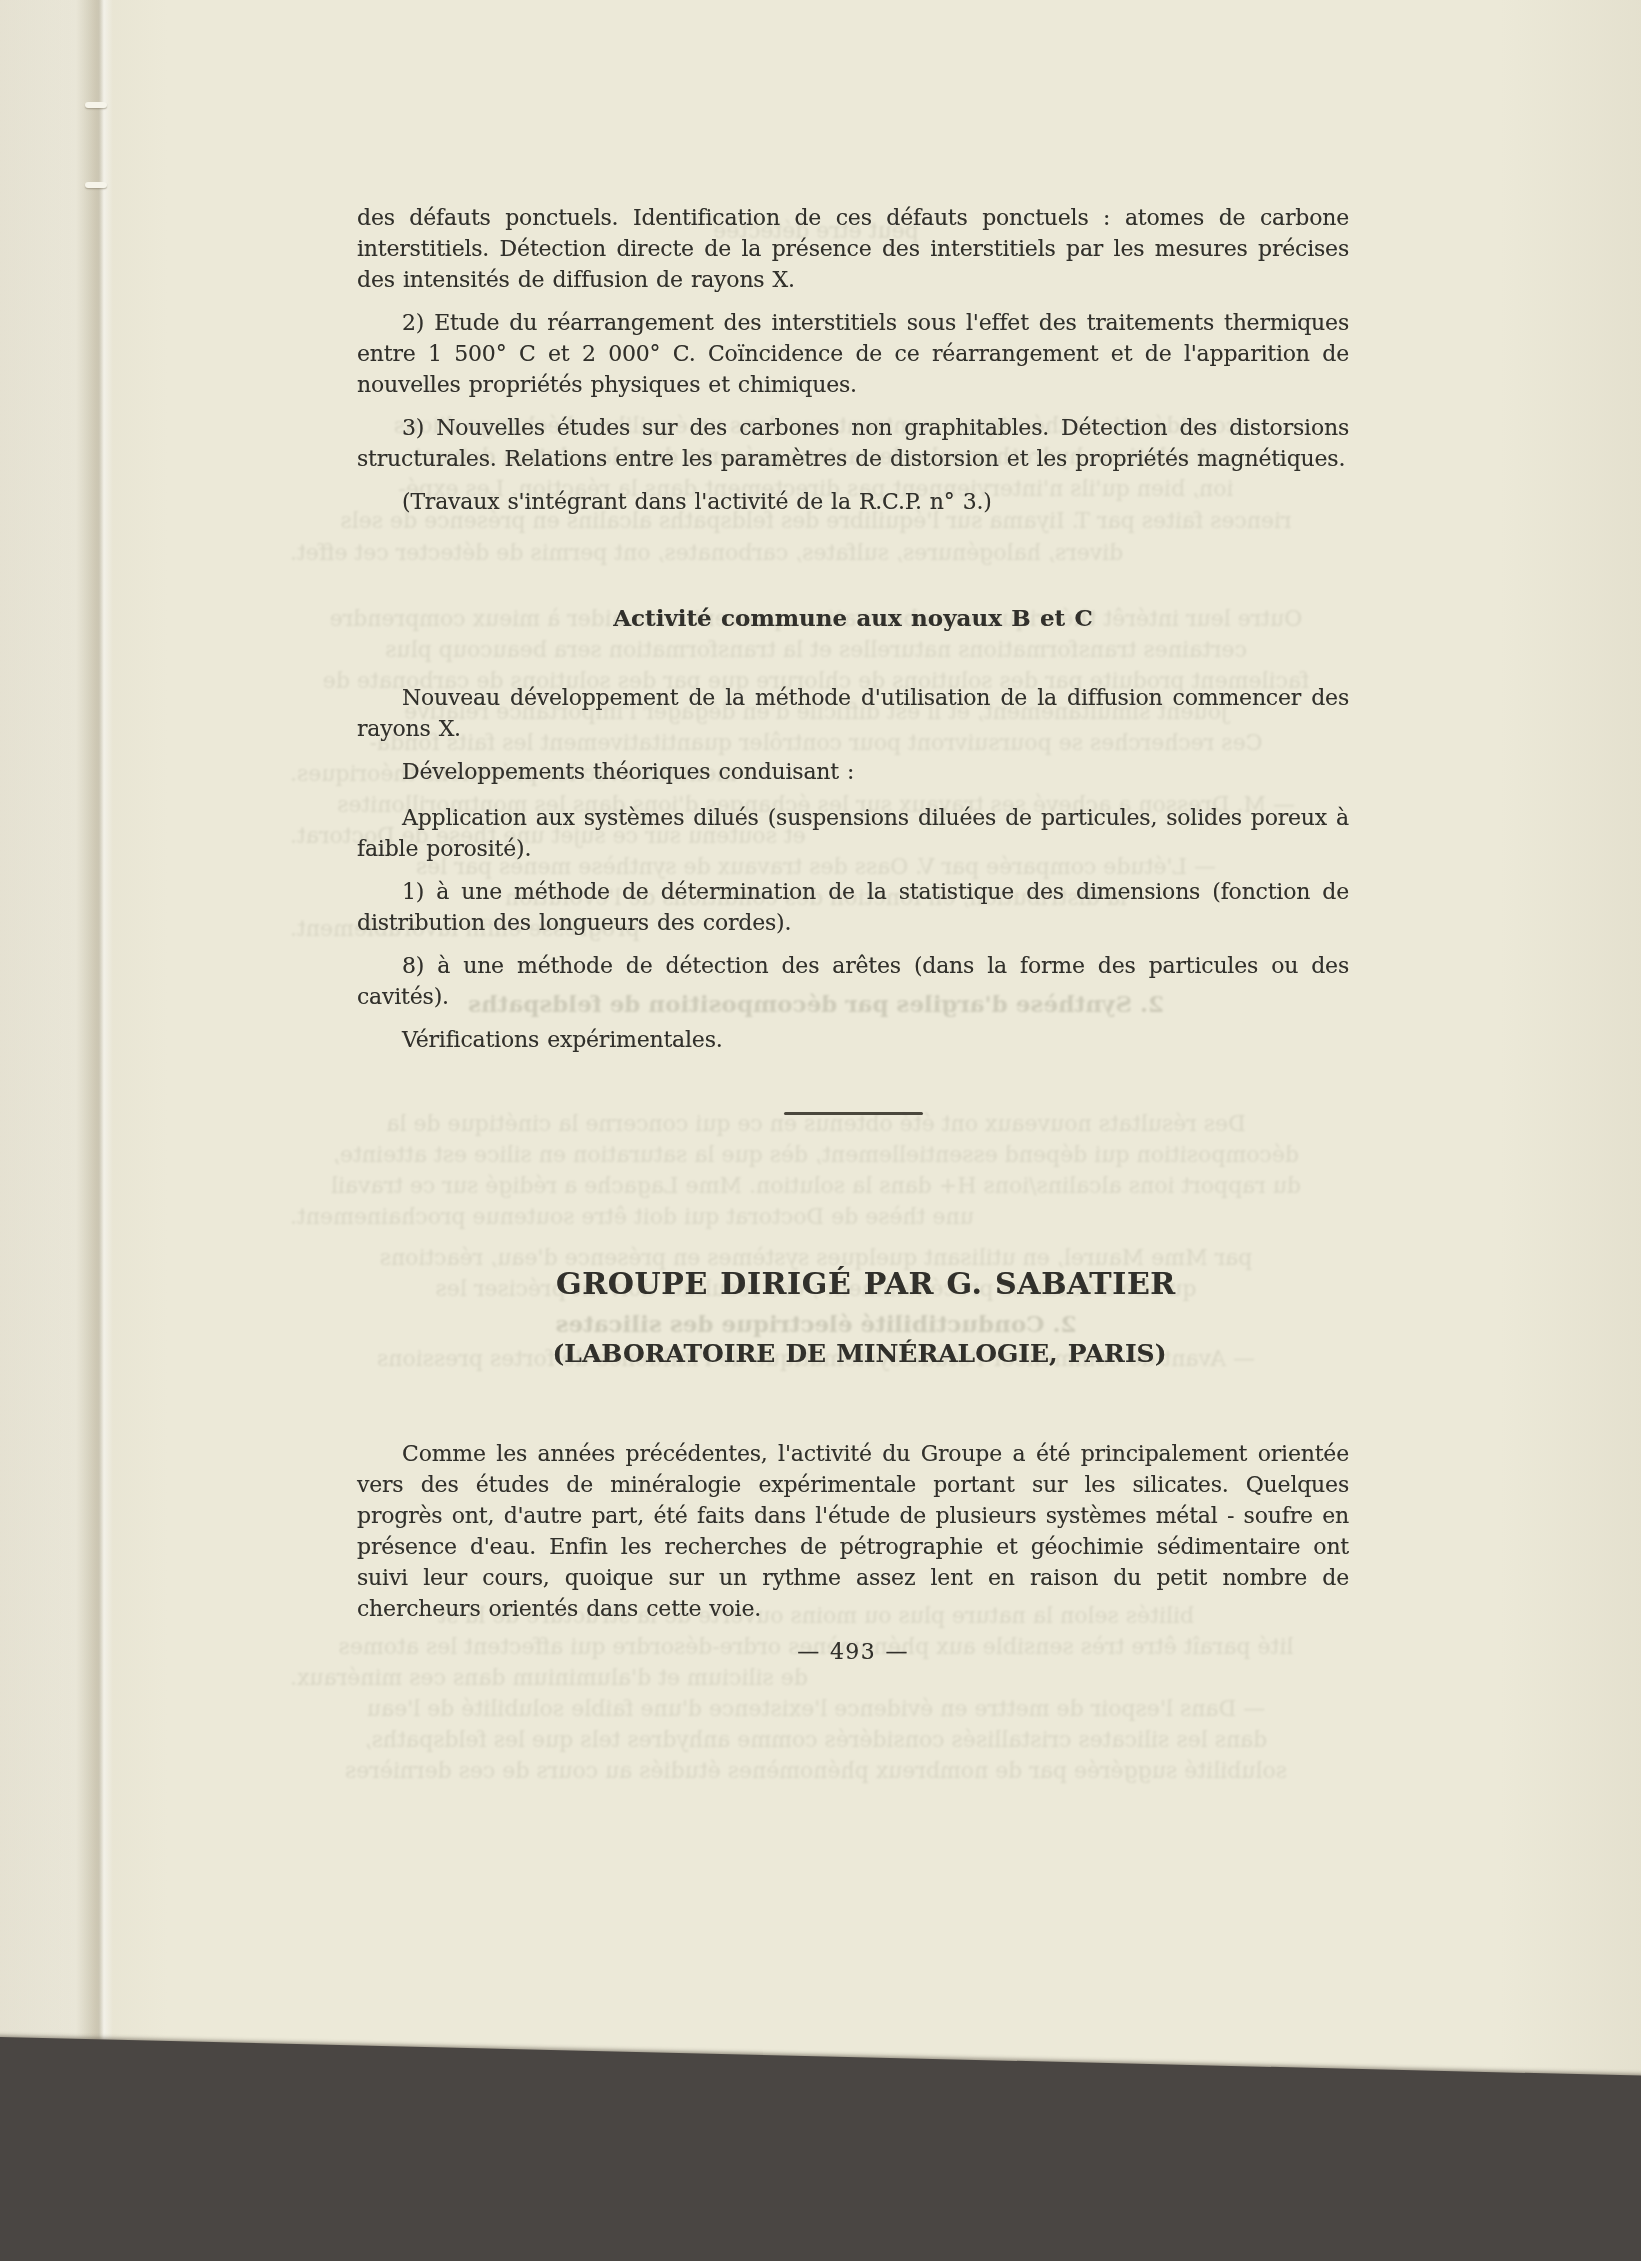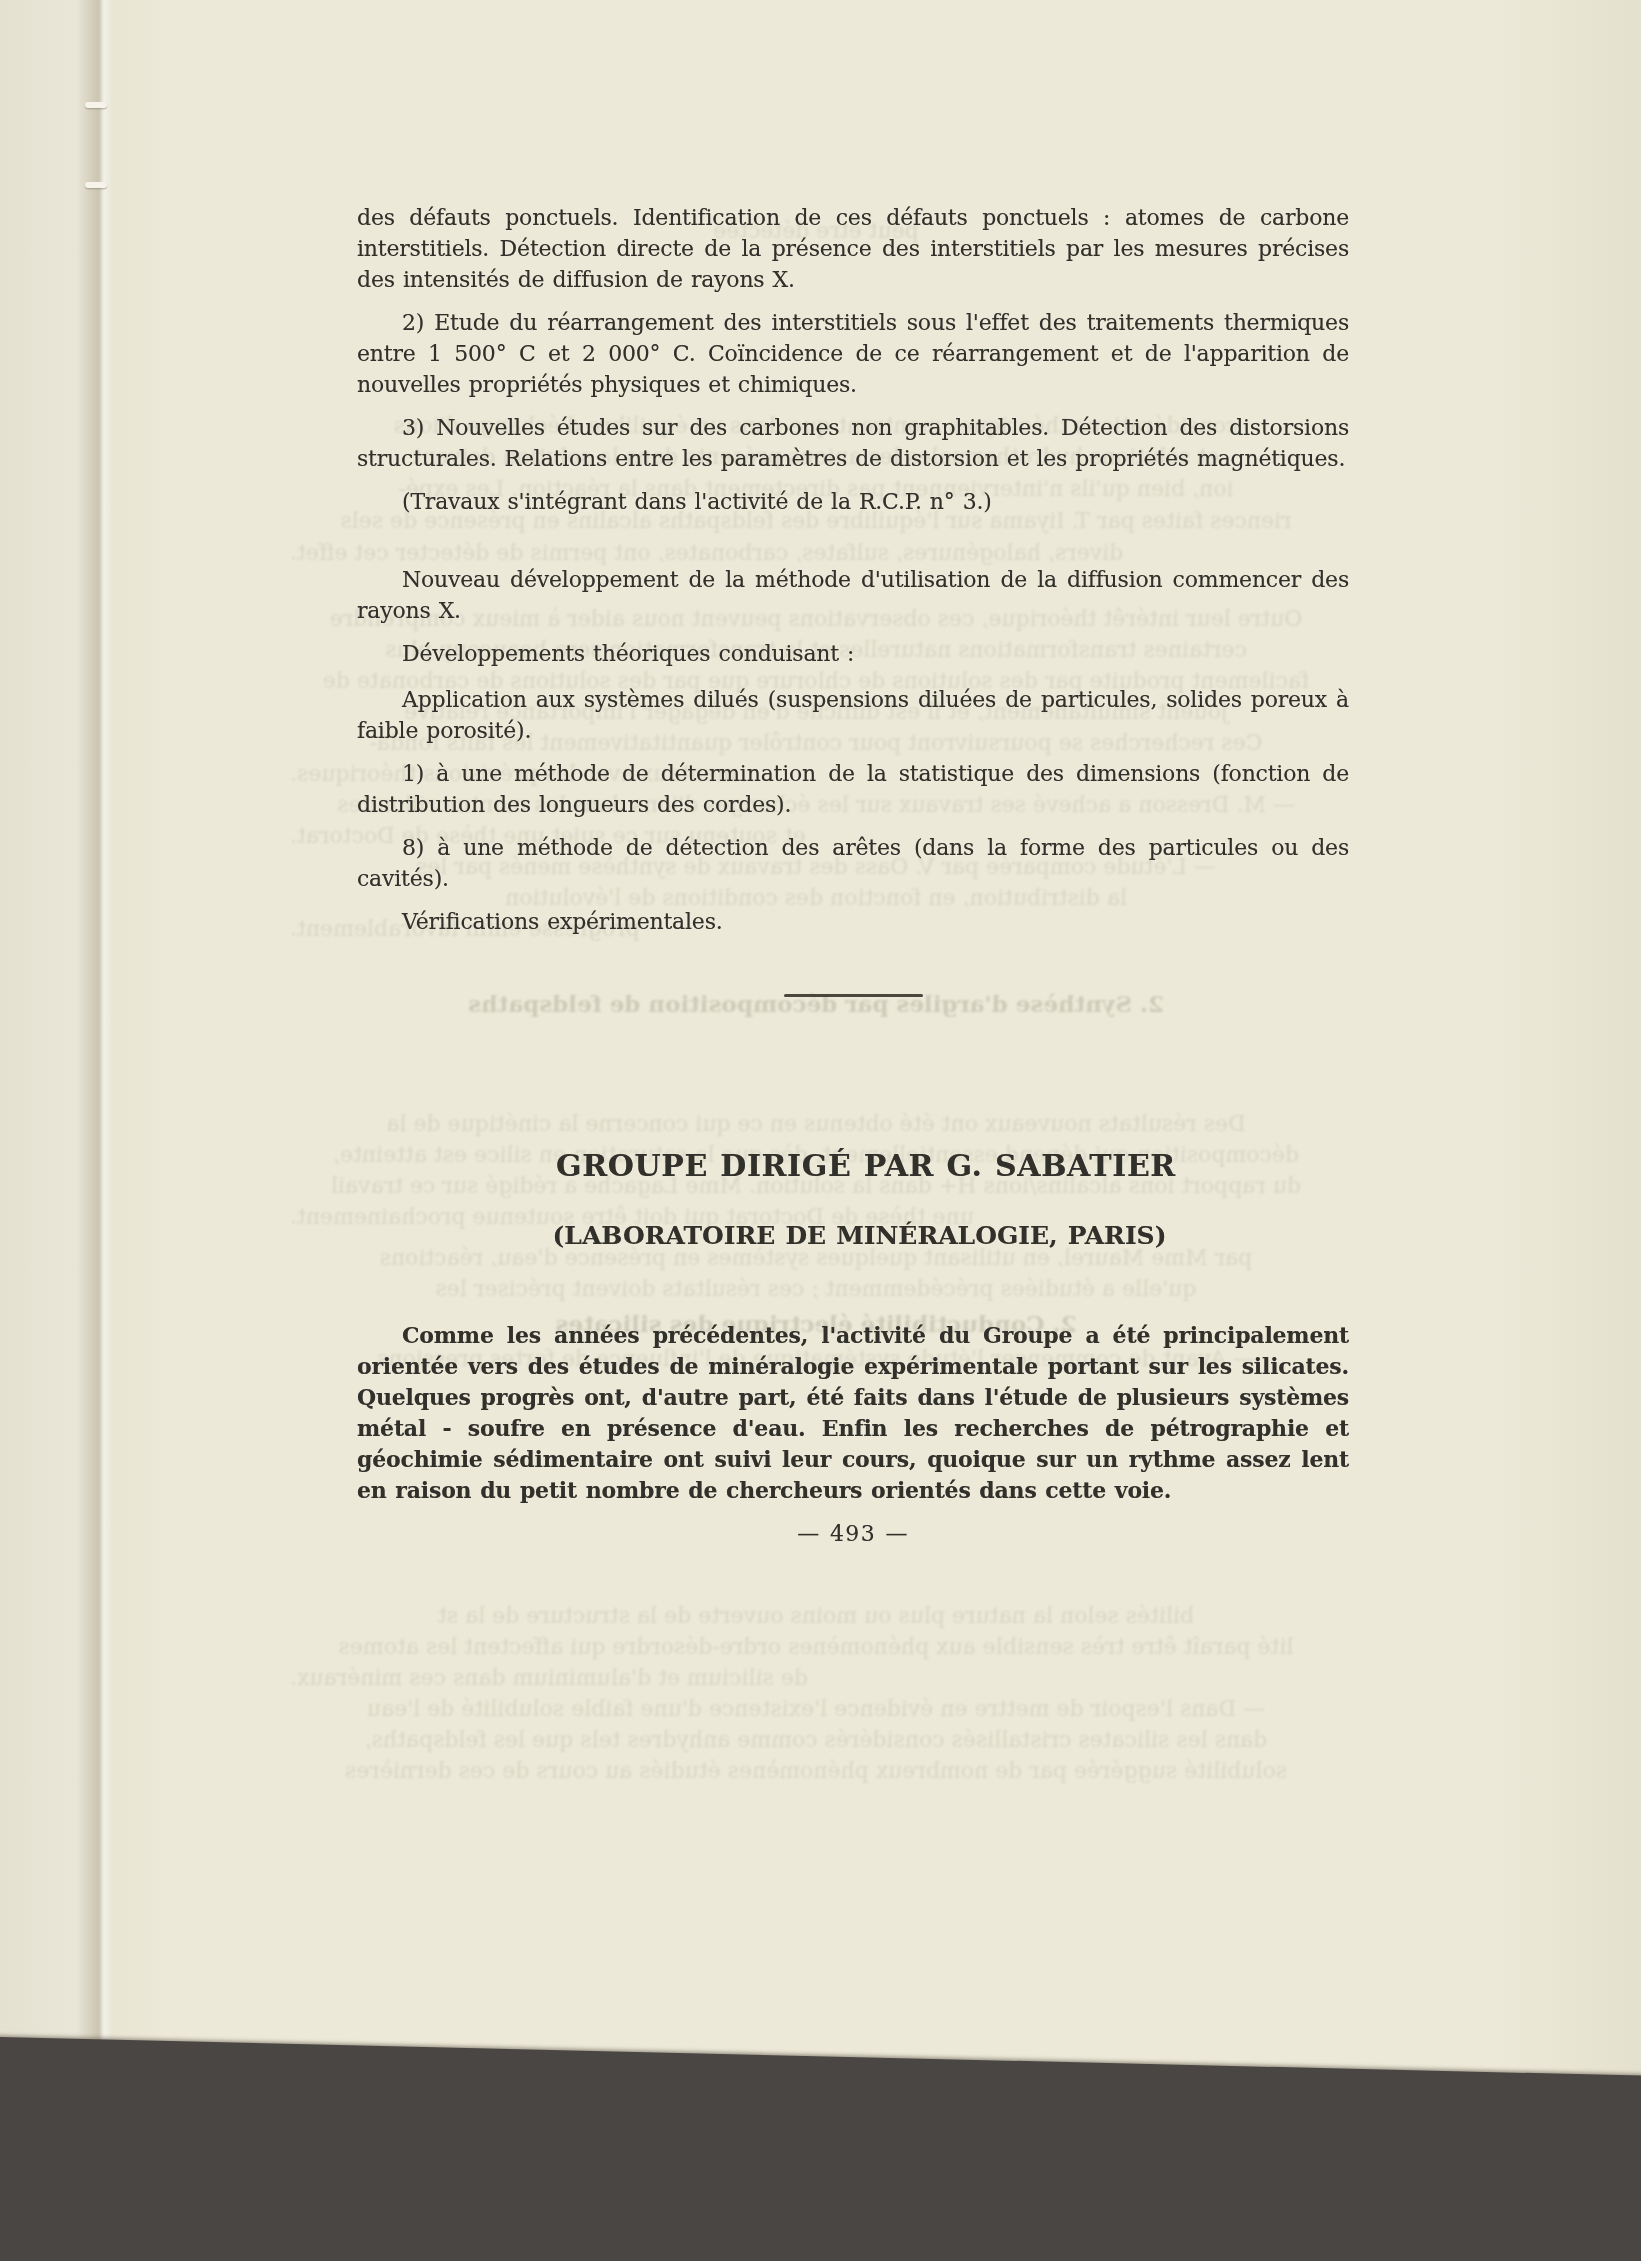--- a/index.html
+++ b/index.html
@@ -64,21 +64,21 @@
   .indent{text-indent:45px;}
   .m-para{margin-top:12.3px !important;}
   .m-para2{margin-top:9.7px !important;}
   .m-note{margin-top:2.6px !important;}
   .m-item{margin-top:3.2px !important;}
   .m-item2{margin-top:0.6px !important;}
   .m-verif{margin-top:9px !important;}
   .m-nouveau{margin-top:47px !important;}
   .m-app{margin-top:15px !important;}
   .m-dev{margin-top:7.7px !important;}
-  .m-comme{margin-top:66px !important;font-weight:bold;}
+  .m-comme{margin-top:66px !important;}
 
   h2.section{
     margin:84px 0 0 0;
     font-size:23px;line-height:34px;font-weight:bold;
     text-align:center;letter-spacing:0;
   }
   h1.group{
     margin:148px 0 0 26px;
     font-size:30px;line-height:41px;font-weight:bold;
     text-align:center;letter-spacing:0.6px;white-space:nowrap;
@@ -155,20 +155,21 @@
     <div class="pad-top"></div>
 
     <p>des défauts ponctuels. Identification de ces défauts ponctuels : atomes de carbone interstitiels. Détection directe de la présence des interstitiels par les mesures précises des intensités de diffusion de rayons X.</p>
 
     <p class="indent m-para">2) Etude du réarrangement des interstitiels sous l'effet des traitements thermiques entre 1 500° C et 2 000° C. Coïncidence de ce réarrangement et de l'apparition de nouvelles propriétés physiques et chimiques.</p>
 
     <p class="indent m-para2">3) Nouvelles études sur des carbones non graphitables. Détection des distorsions structurales. Relations entre les paramètres de distorsion et les propriétés magnétiques.</p>
 
     <p class="indent m-note">(Travaux s'intégrant dans l'activité de la R.C.P. n° 3.)</p>
 
+    <h2 class="section">Activité commune aux noyaux B et C</h2>
 
     <p class="indent m-nouveau">Nouveau développement de la méthode d'utilisation de la diffusion commencer des rayons X.</p>
 
     <p class="indent m-dev">Développements théoriques conduisant :</p>
 
     <p class="indent m-app">Application aux systèmes dilués (suspensions diluées de particules, solides poreux à faible porosité).</p>
 
     <p class="indent m-item">1) à une méthode de détermination de la statistique des dimensions (fonction de distribution des longueurs des cordes).</p>
 
     <p class="indent m-item2">8) à une méthode de détection des arêtes (dans la forme des particules ou des cavités).</p>

